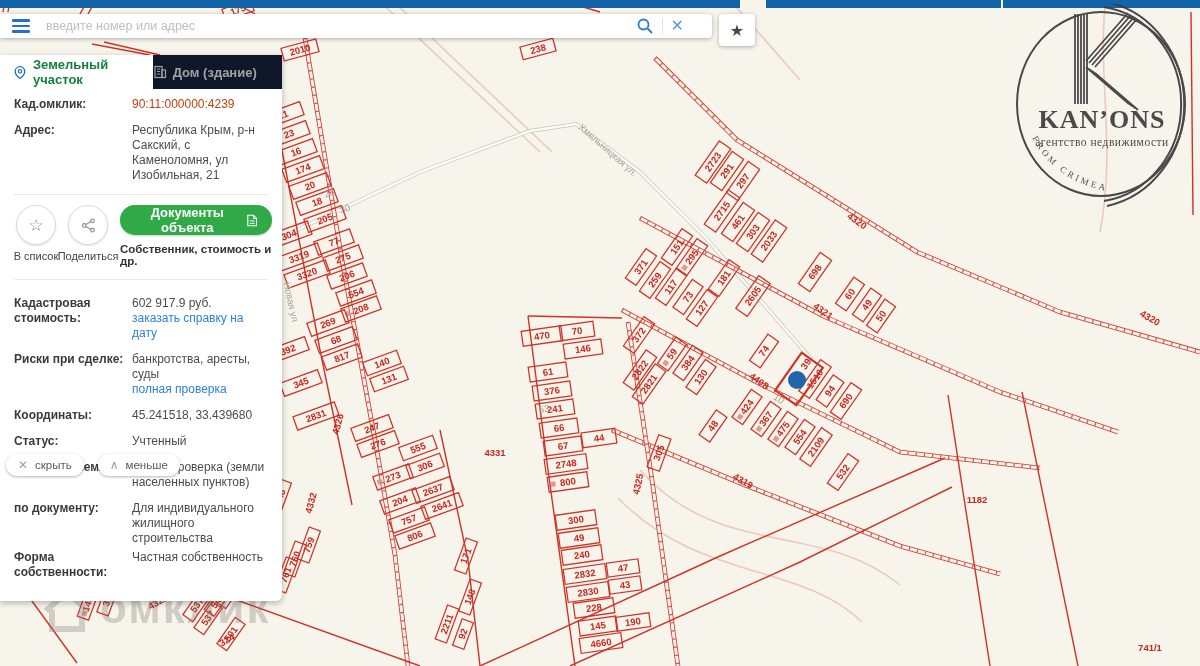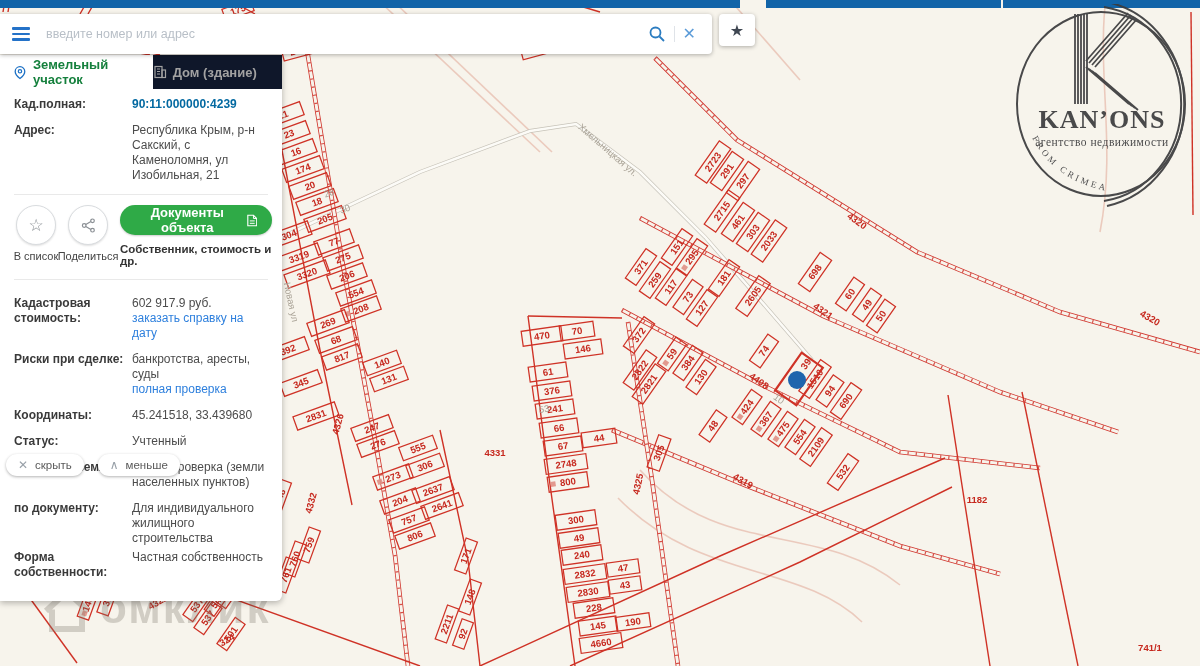--- a/index.html
+++ b/index.html
@@ -16,23 +16,23 @@
   .gray-outer{stroke:#c6c2b8;stroke-width:4;fill:none;}
   .gray-inner{stroke:#fcfbf7;stroke-width:2.6;fill:none;}
   .pink{stroke:#e7bcae;stroke-width:1.6;fill:none;opacity:.75;}
   .bline{stroke:#cf3226;stroke-width:1.4;fill:none;}
   .parcel-rect{stroke:#cf3226;stroke-width:1.25;fill:none;}
   .parcel-icon{fill:#df8f84;opacity:.9;}
   .lbl{fill:#c6281e;font:600 9.5px "Liberation Sans",sans-serif;}
   .lbl.gray{fill:#a9a296;font-weight:400;}
   #sel-parcel{stroke:#cf3226;stroke-width:2.2;fill:none;}
   
-  #search-card{position:absolute;left:0;top:14px;width:712px;height:40px;background:#fff;
+  #search-card{position:absolute;left:0;top:14px;width:712px;height:24px;background:#fff;
     border-radius:0 4px 4px 0;box-shadow:0 1px 4px rgba(0,0,0,.3);z-index:6;
-    display:flex;align-items:center;padding:0 16px 0 12px;box-sizing:border-box;}
+    display:flex;align-items:center;padding:0 28px 0 12px;box-sizing:border-box;}
   #hamburger{width:18px;display:flex;flex-direction:column;gap:3px;cursor:pointer;}
   #hamburger span{display:block;height:2.5px;background:#2472c8;border-radius:1px;}
   #search-input{flex:1;border:none;outline:none;margin-left:14px;font:12.5px "Liberation Sans",sans-serif;color:#333;background:transparent;}
   #search-input::placeholder{color:#b8bfc7;}
   .sb-div{width:1px;height:16px;background:#dfe3e8;margin:0 8px;}
   #search-x{font:16px "Liberation Sans",sans-serif;color:#5b9bd8;cursor:pointer;line-height:1;}
   #star-card{position:absolute;left:719px;top:14px;width:36px;height:32px;background:#fff;border-radius:4px;
     box-shadow:0 1px 4px rgba(0,0,0,.3);z-index:6;display:flex;align-items:center;justify-content:center;
     font-size:16px;color:#3f4752;cursor:pointer;}
   
@@ -780,22 +780,22 @@
           <rect x="2" y="1.5" width="7" height="11" stroke="#a2a2a2" stroke-width="1.2" fill="none"></rect>
           <rect x="9" y="5" width="3.5" height="7.5" stroke="#a2a2a2" stroke-width="1.2" fill="none"></rect>
           <path d="M4,4 H7 M4,6.5 H7 M4,9 H7" stroke="#a2a2a2" stroke-width="1"></path>
         </svg>
         <span>Дом (здание)</span>
       </div>
     </div>
 
     <div class="rows">
       <div class="row">
-        <div class="lab">Кад.полная:</div>
-        <div class="val"><a style="color:#0369a1;font-weight:bold;">90:11:000000:4239</a></div>
+        <div class="lab">Кад.омклик:</div>
+        <div class="val"><a style="color:#c2410c;">90:11:000000:4239</a></div>
       </div>
       <div class="row">
         <div class="lab">Адрес:</div>
         <div class="val">Республика Крым, р-н Сакский, с Каменоломня, ул Изобильная, 21</div>
       </div>
     </div>
 
     <div class="divider" style="margin:0 14px 8px 14px;"></div>
 
     <div id="actions">

